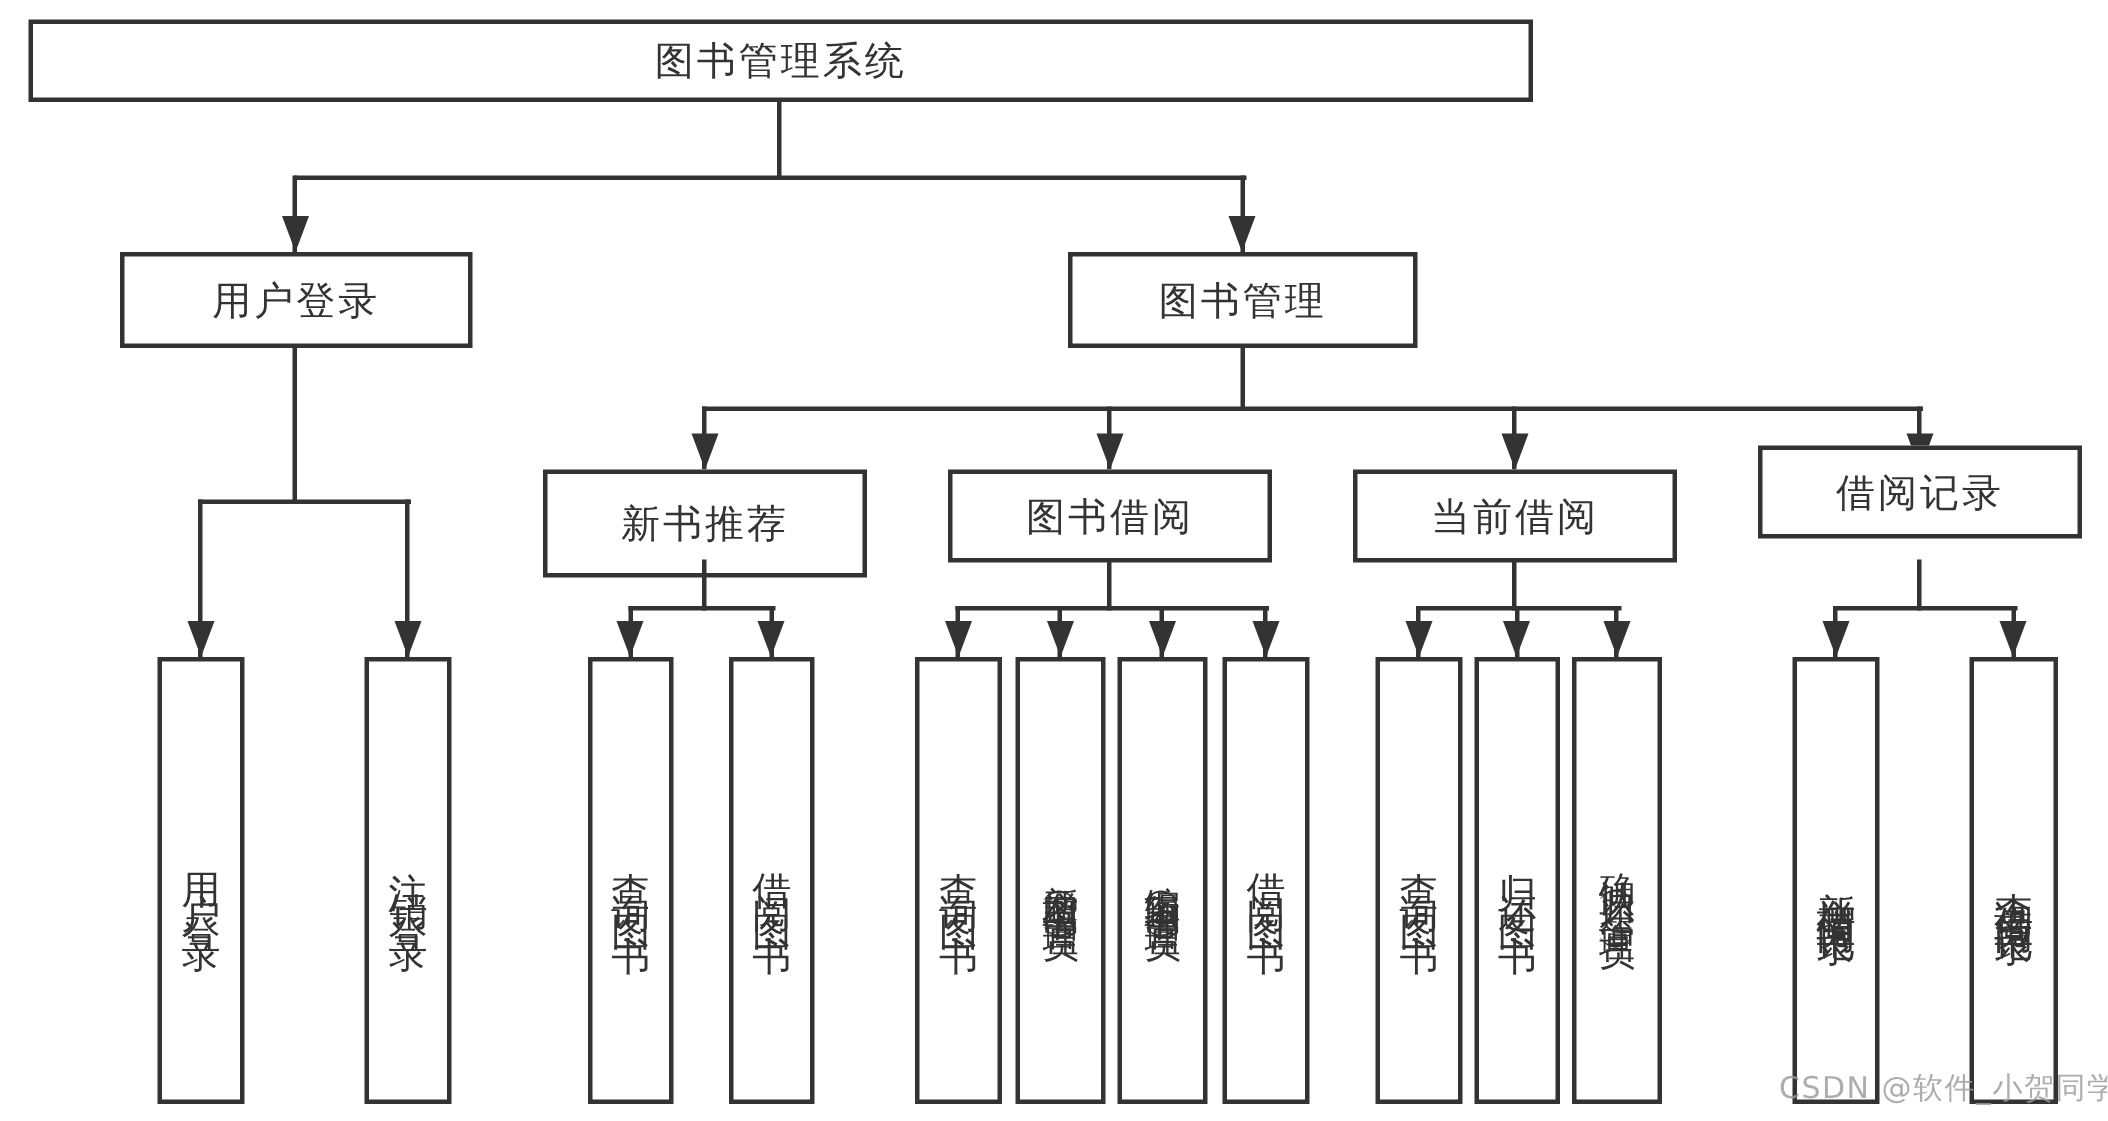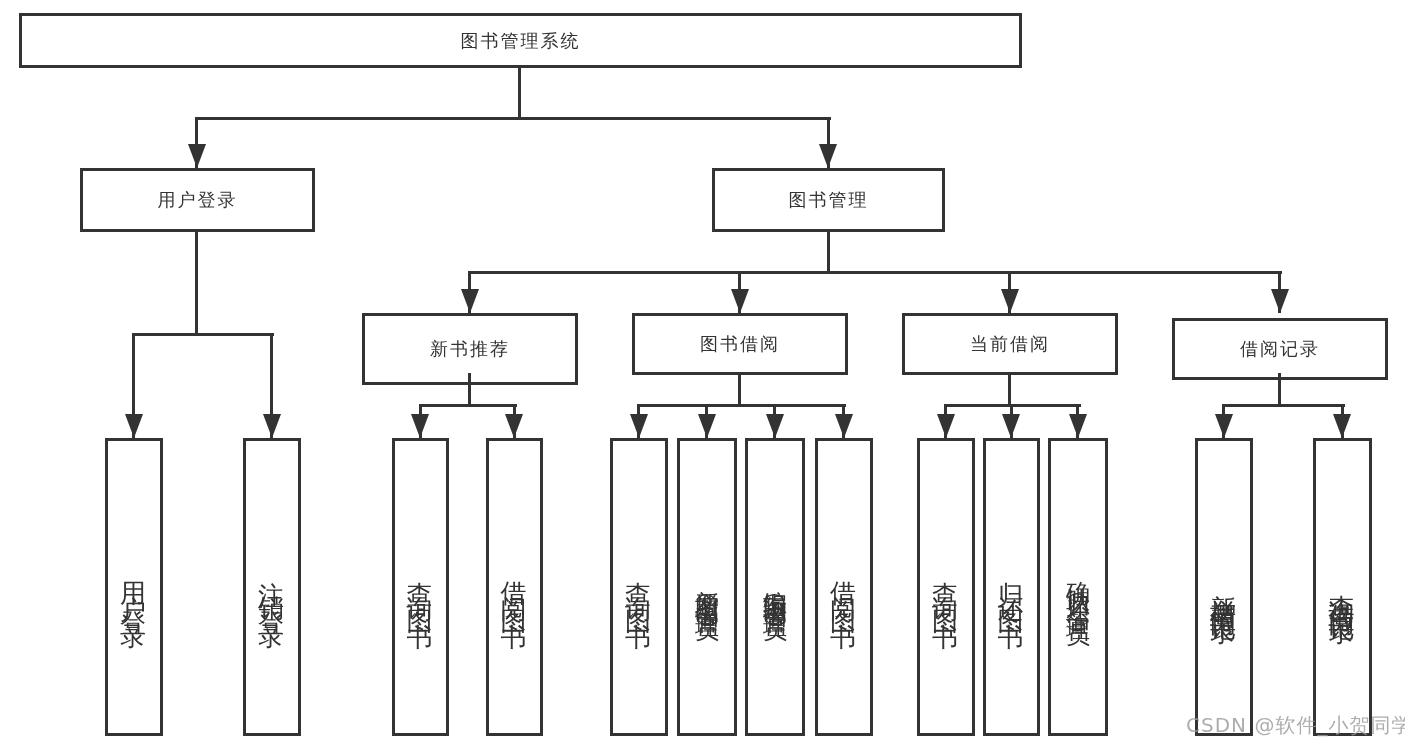--- a/index.html
+++ b/index.html
@@ -4,21 +4,21 @@
 <title>图书管理系统</title>
 <style>
   * { margin:0; padding:0; box-sizing:border-box; }
   html,body { background:#ffffff; }
   body { font-family:"DejaVu Sans","Liberation Sans",sans-serif; }
   .stage { position:relative; width:1405px; height:747px; background:#ffffff; overflow:hidden; }
 
   .node {
     position:absolute; border:3px solid #333333; background:#ffffff;
     display:flex; align-items:center; justify-content:center;
-    color:#333333; font-size:18px; letter-spacing:2px; text-align:center;
+    color:#333333; font-size:26px; letter-spacing:2px; text-align:center;
   }
   .vnode {
     writing-mode:vertical-rl; text-orientation:mixed;
     letter-spacing:14px; font-size:26px; padding-top:4px;
   }
   .vnode.ls6 { letter-spacing:5px; }
   .vnode.ls8 { letter-spacing:6px; font-size:24px; }
   .vnode.ls9 { letter-spacing:4px; font-size:24px; }
 
   .hline { position:absolute; height:3px; background:#333333; }
@@ -65,21 +65,21 @@
   <div class="vline" style="left:1008px; top:271px; height:42px;"></div>
   <div class="vline" style="left:1278px; top:271px; height:42px;"></div>
   <div class="arrow" style="left:461px;  top:289px;"></div>
   <div class="arrow" style="left:731px;  top:289px;"></div>
   <div class="arrow" style="left:1001px; top:289px;"></div>
   <div class="arrow" style="left:1271px; top:289px;"></div>
 
   <div class="node" style="left:362px;  top:313px; width:216px; height:72px;">新书推荐</div>
   <div class="node" style="left:902px;  top:313px; width:216px; height:62px;">当前借阅</div>
   <div class="node" style="left:632px;  top:313px; width:216px; height:62px;">图书借阅</div>
-  <div class="node" style="left:1172px; top:318px; width:216px; height:62px;">借阅记录</div>
+  <div class="node" style="left:1172px; top:297px; width:216px; height:62px;">借阅记录</div>
 
   <div class="vline" style="left:468px; top:373px; height:34px;"></div>
   <div class="hline" style="left:419px; top:404px; width:98px;"></div>
   <div class="vline" style="left:419px; top:404px; height:34px;"></div>
   <div class="vline" style="left:513px; top:404px; height:34px;"></div>
   <div class="arrow" style="left:411px; top:414px;"></div>
   <div class="arrow" style="left:505px; top:414px;"></div>
 
   <div class="vline" style="left:738px; top:373px; height:34px;"></div>
   <div class="hline" style="left:637px; top:404px; width:209px;"></div>

